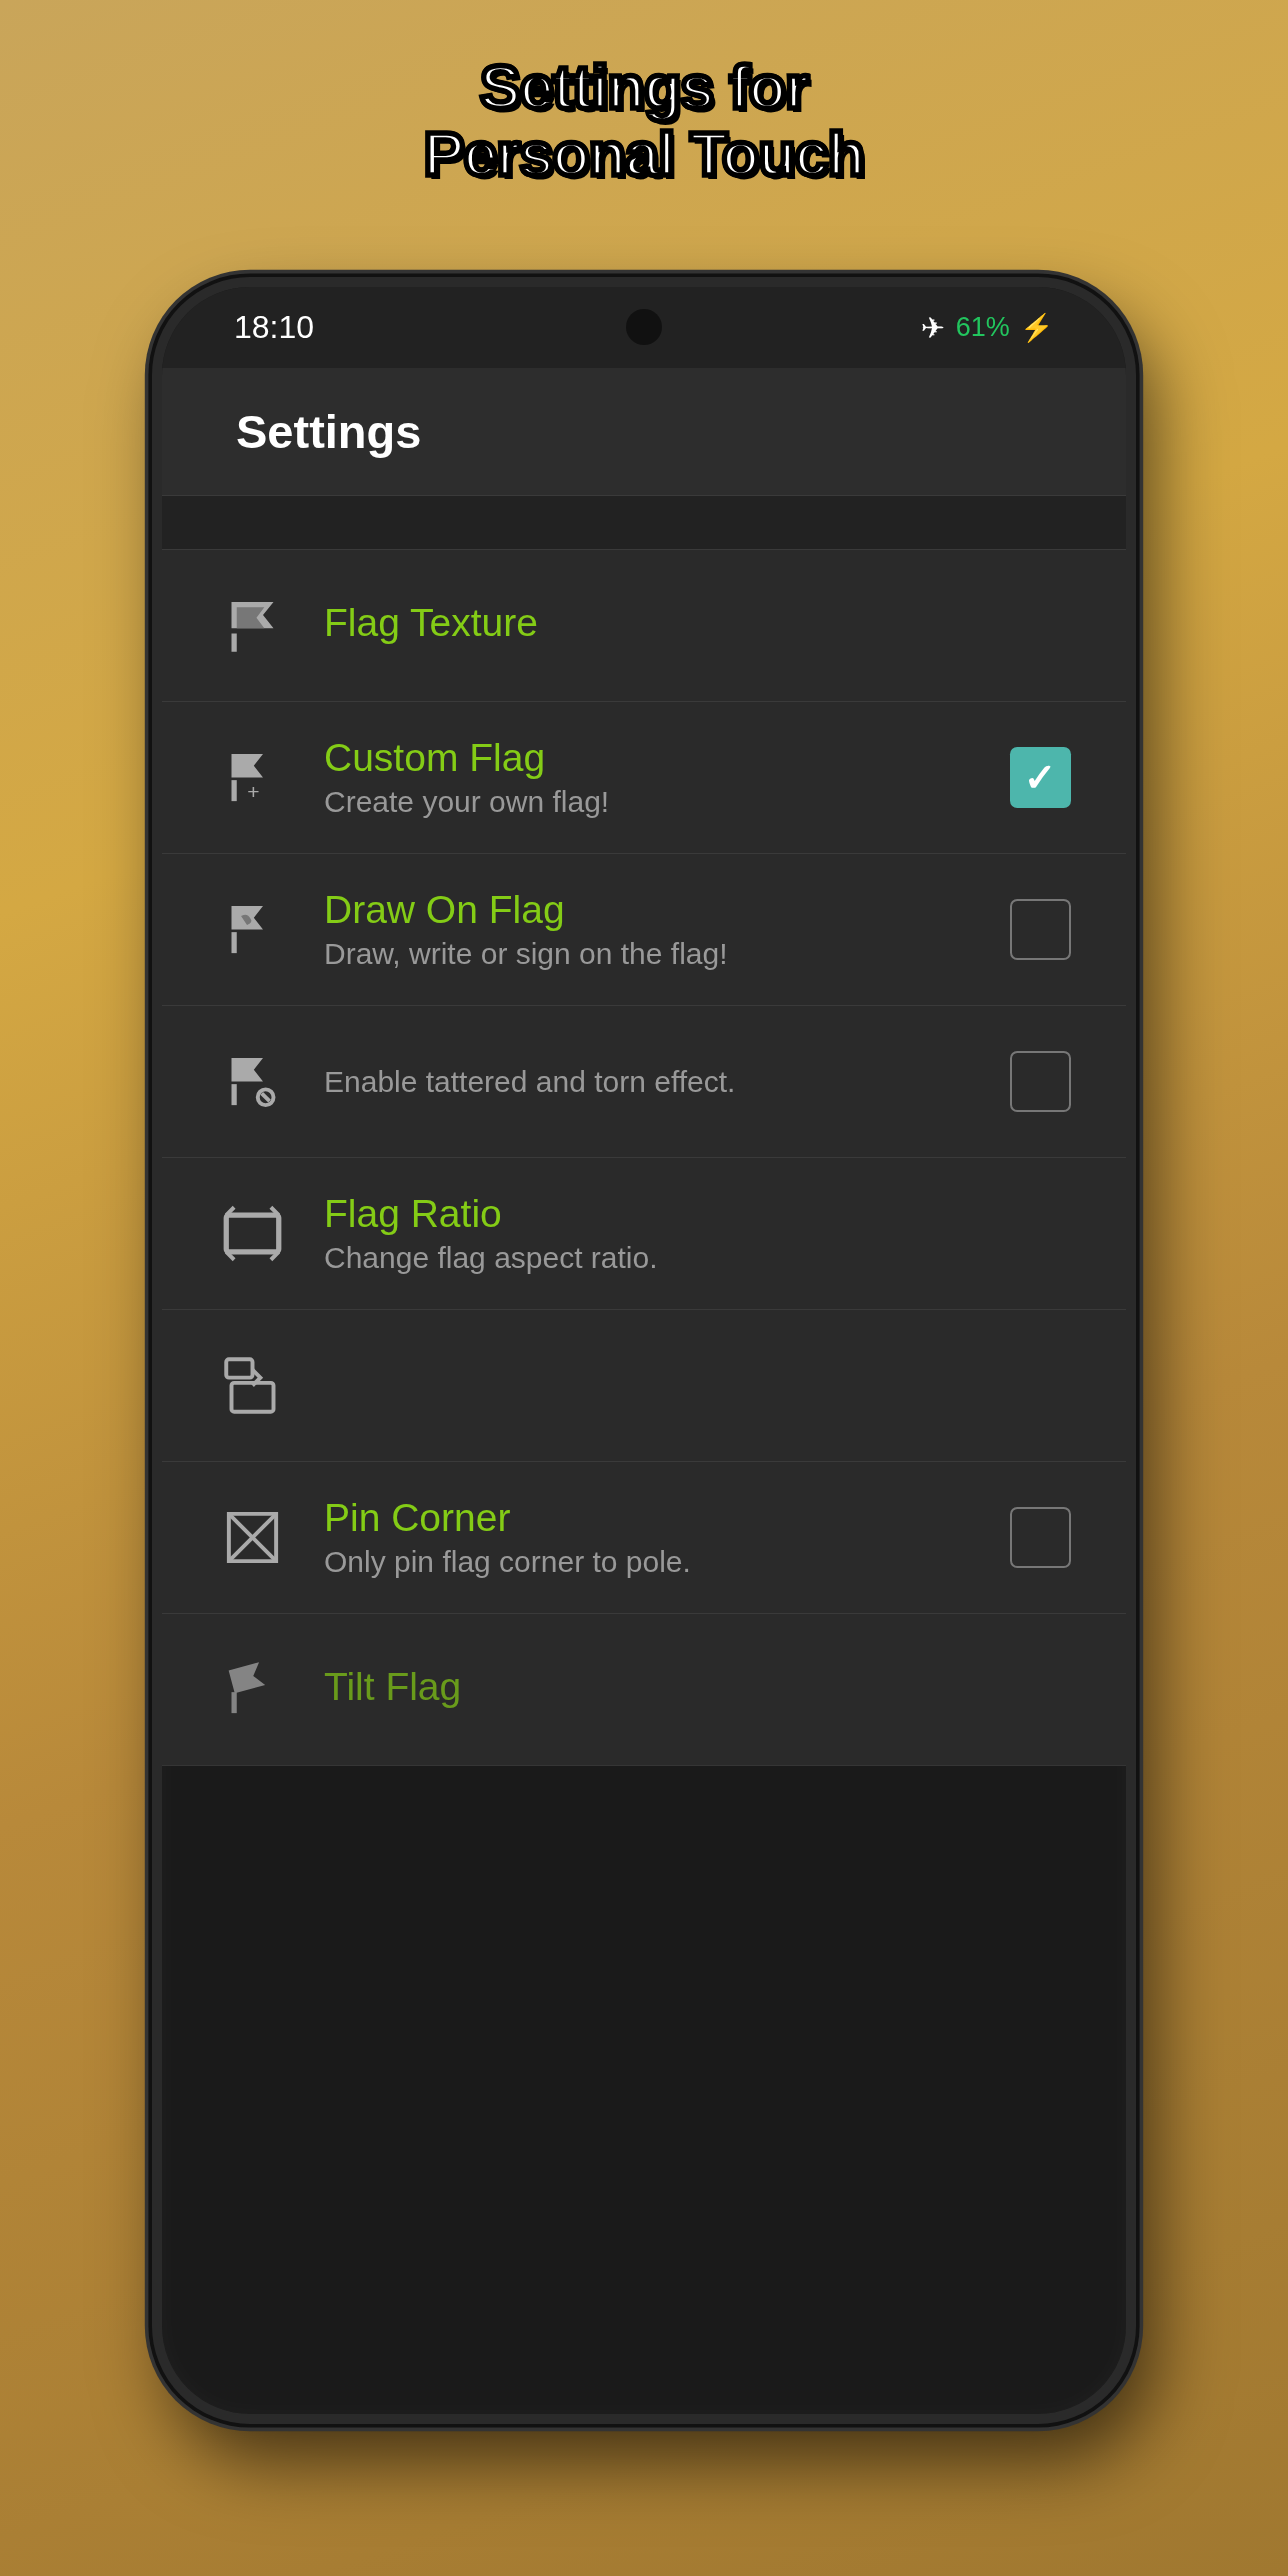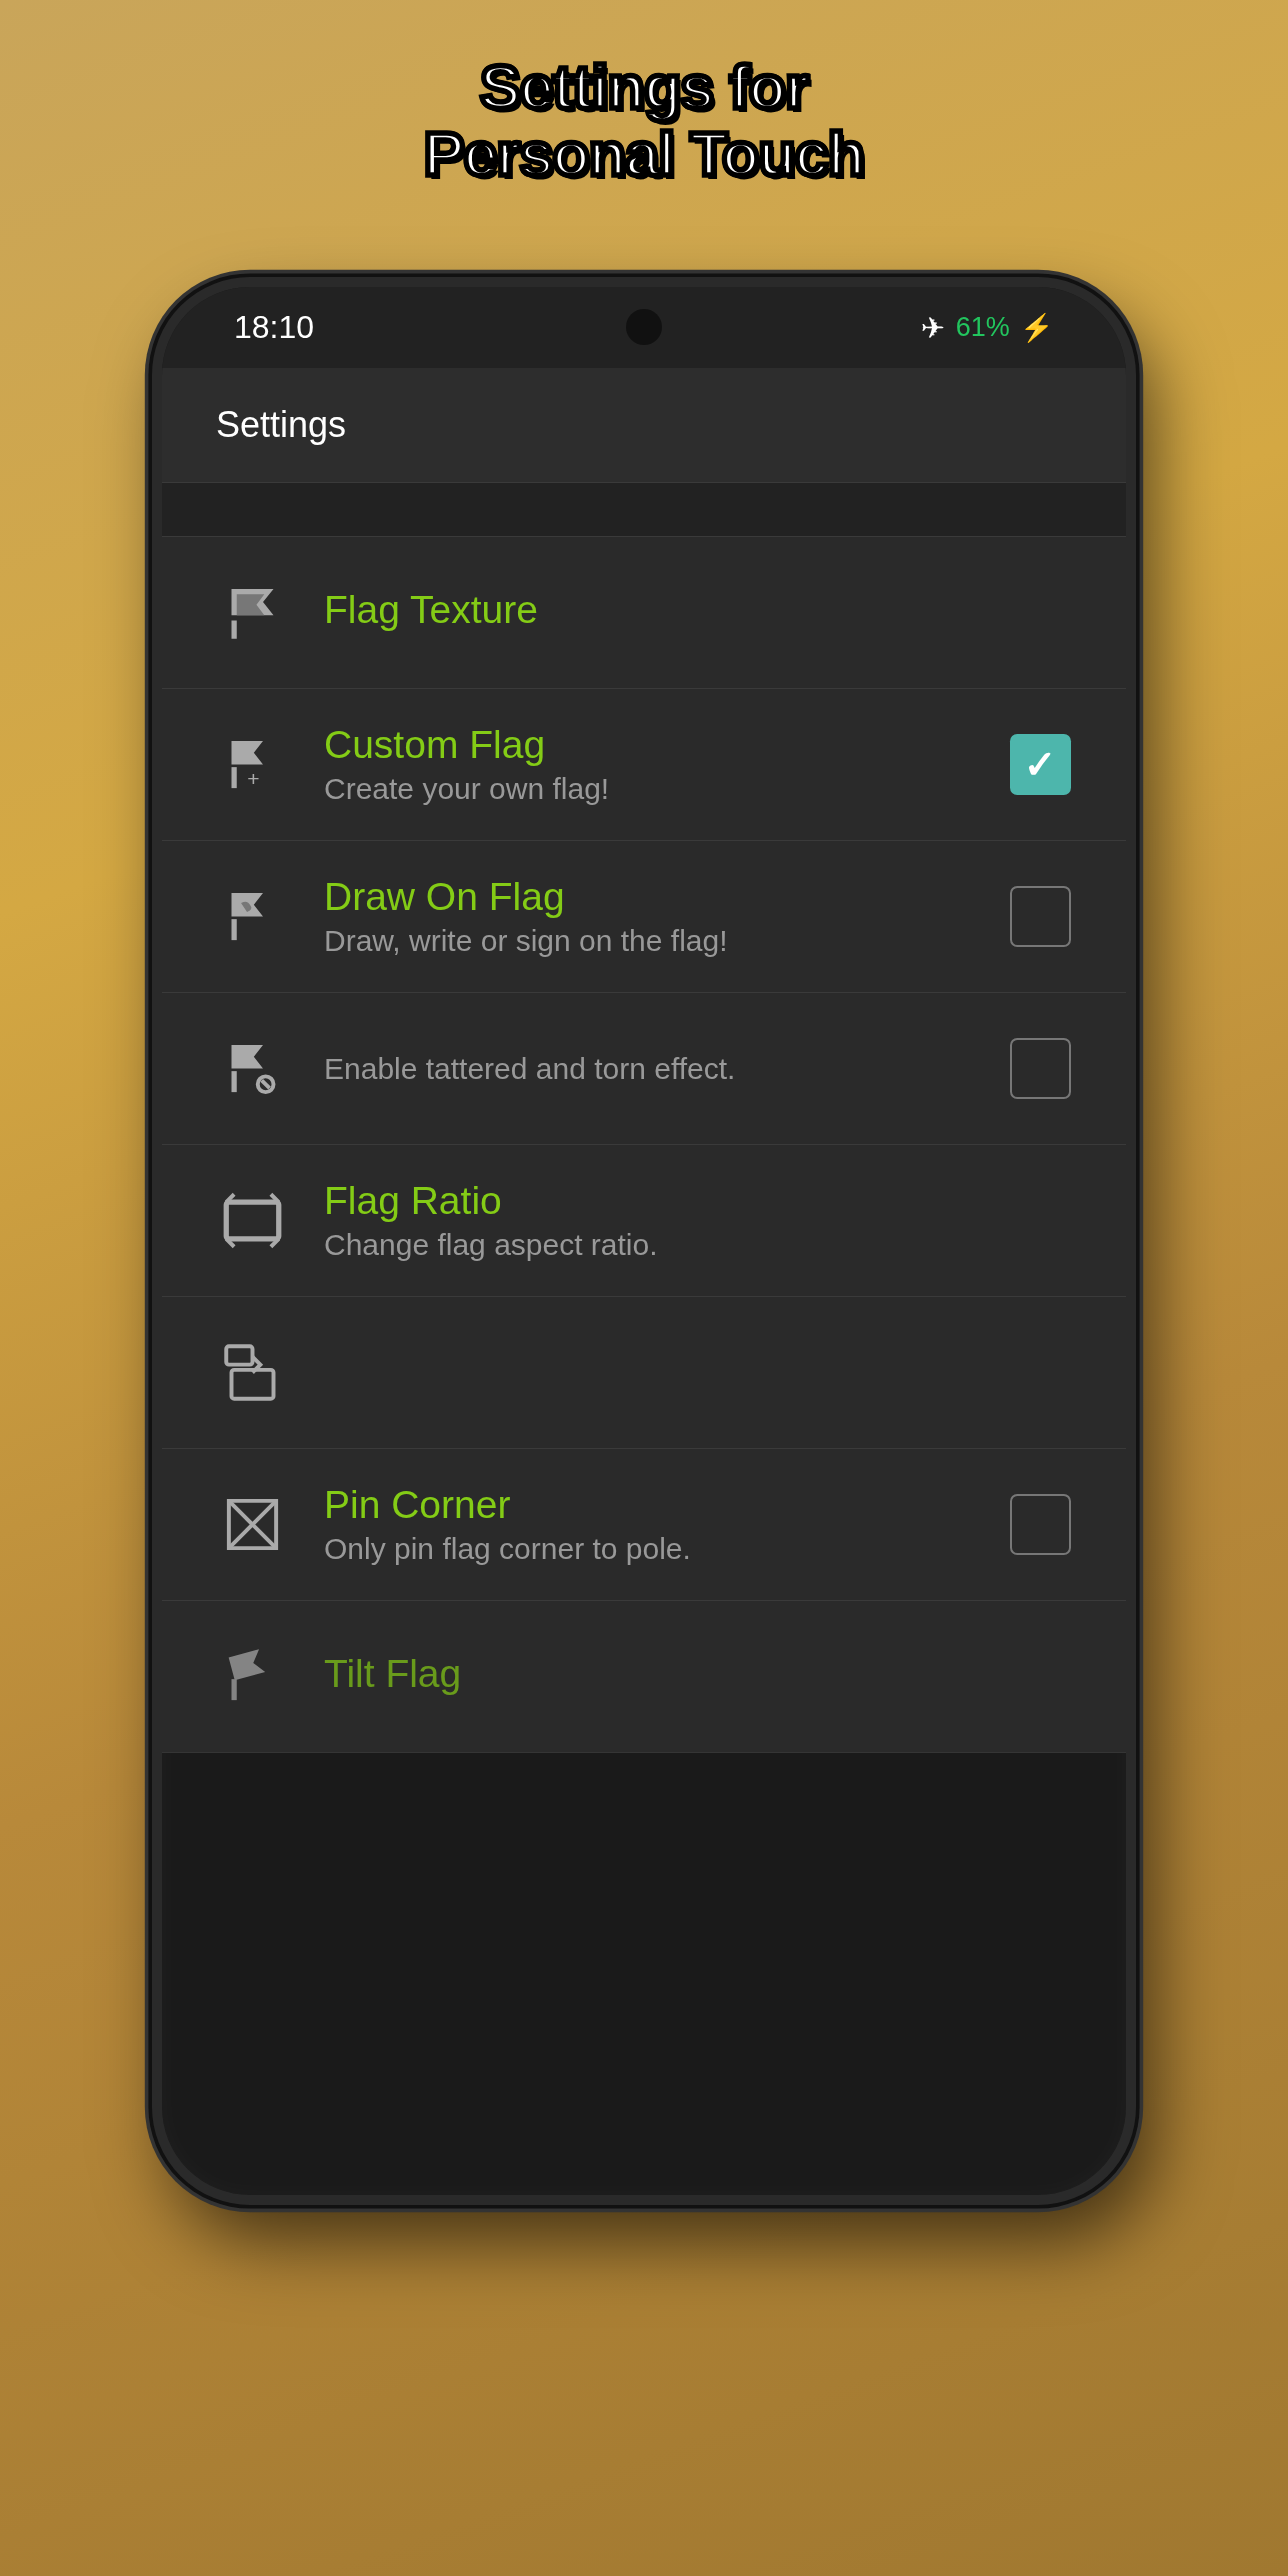--- a/index.html
+++ b/index.html
@@ -25,21 +25,21 @@
       -webkit-text-stroke: 5.4px #000;
       color: #fff;
       text-shadow: 3.6px 3.6px 0 #000, -1.8px -1.8px 0 #000, 1.8px -1.8px 0 #000, -1.8px 1.8px 0 #000;
       padding: 0 72px;
       letter-spacing: -0.9px;
     }
 
     .phone-wrapper {
       margin-top: 89px;
       width: 984px;
-      height: 1928px;
+      height: 2147px;
       position: relative;
     }
 
     .phone-frame {
       width: 100%;
       height: 100%;
       background: #1a1a1a;
       border-radius: 98px;
       border: 10.7px solid #2a2a2a;
       box-shadow:
@@ -106,22 +106,23 @@
 
     .app-header {
       width: 100%;
       background: #2d2d2d;
       padding: 36px 54px;
       border-bottom: 0.9px solid #3a3a3a;
     }
 
     .app-header-title {
       color: #fff;
-      font-size: 36px;
-      font-weight: 400;
+      font-size: 47px;
+      font-weight: 700;
+      margin-left: 20px;
     }
 
     .header-divider {
       width: 100%;
       height: 54px;
       background: #222;
       border-bottom: 0.9px solid #3a3a3a;
     }
 
     .settings-list {

